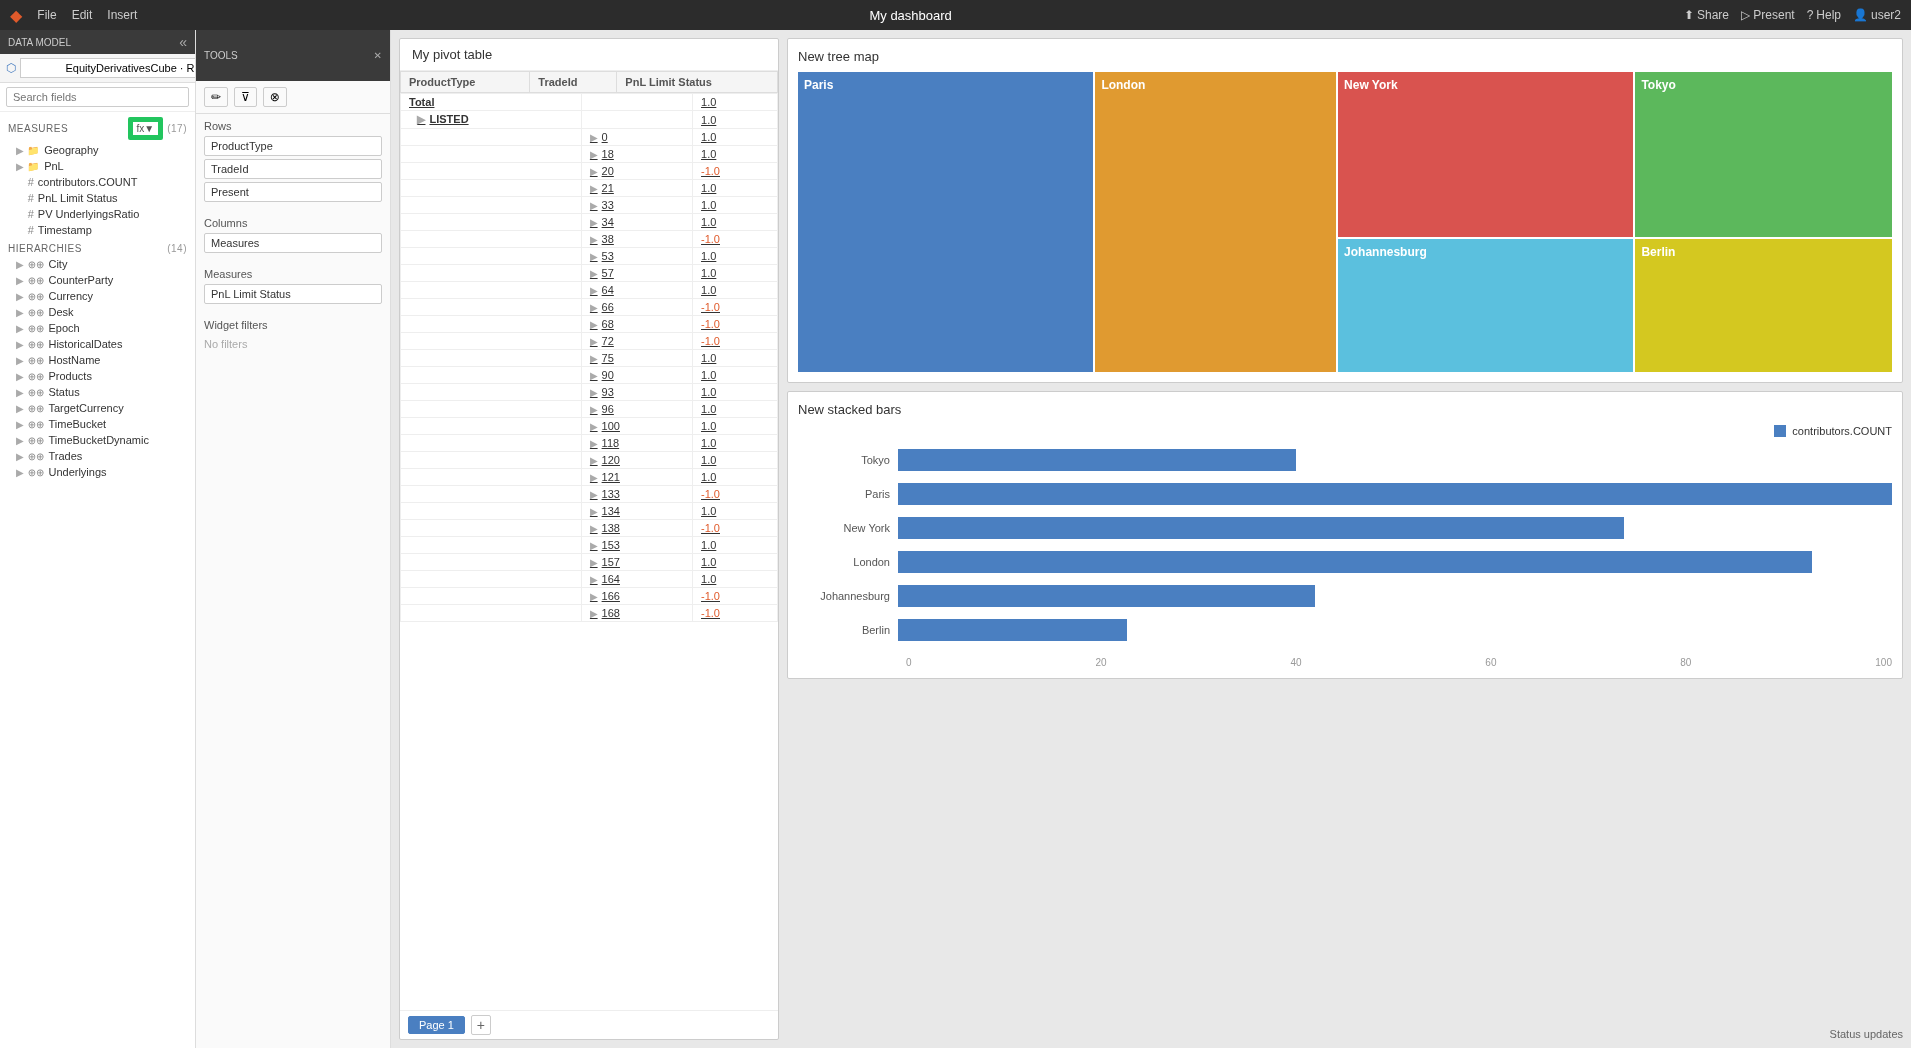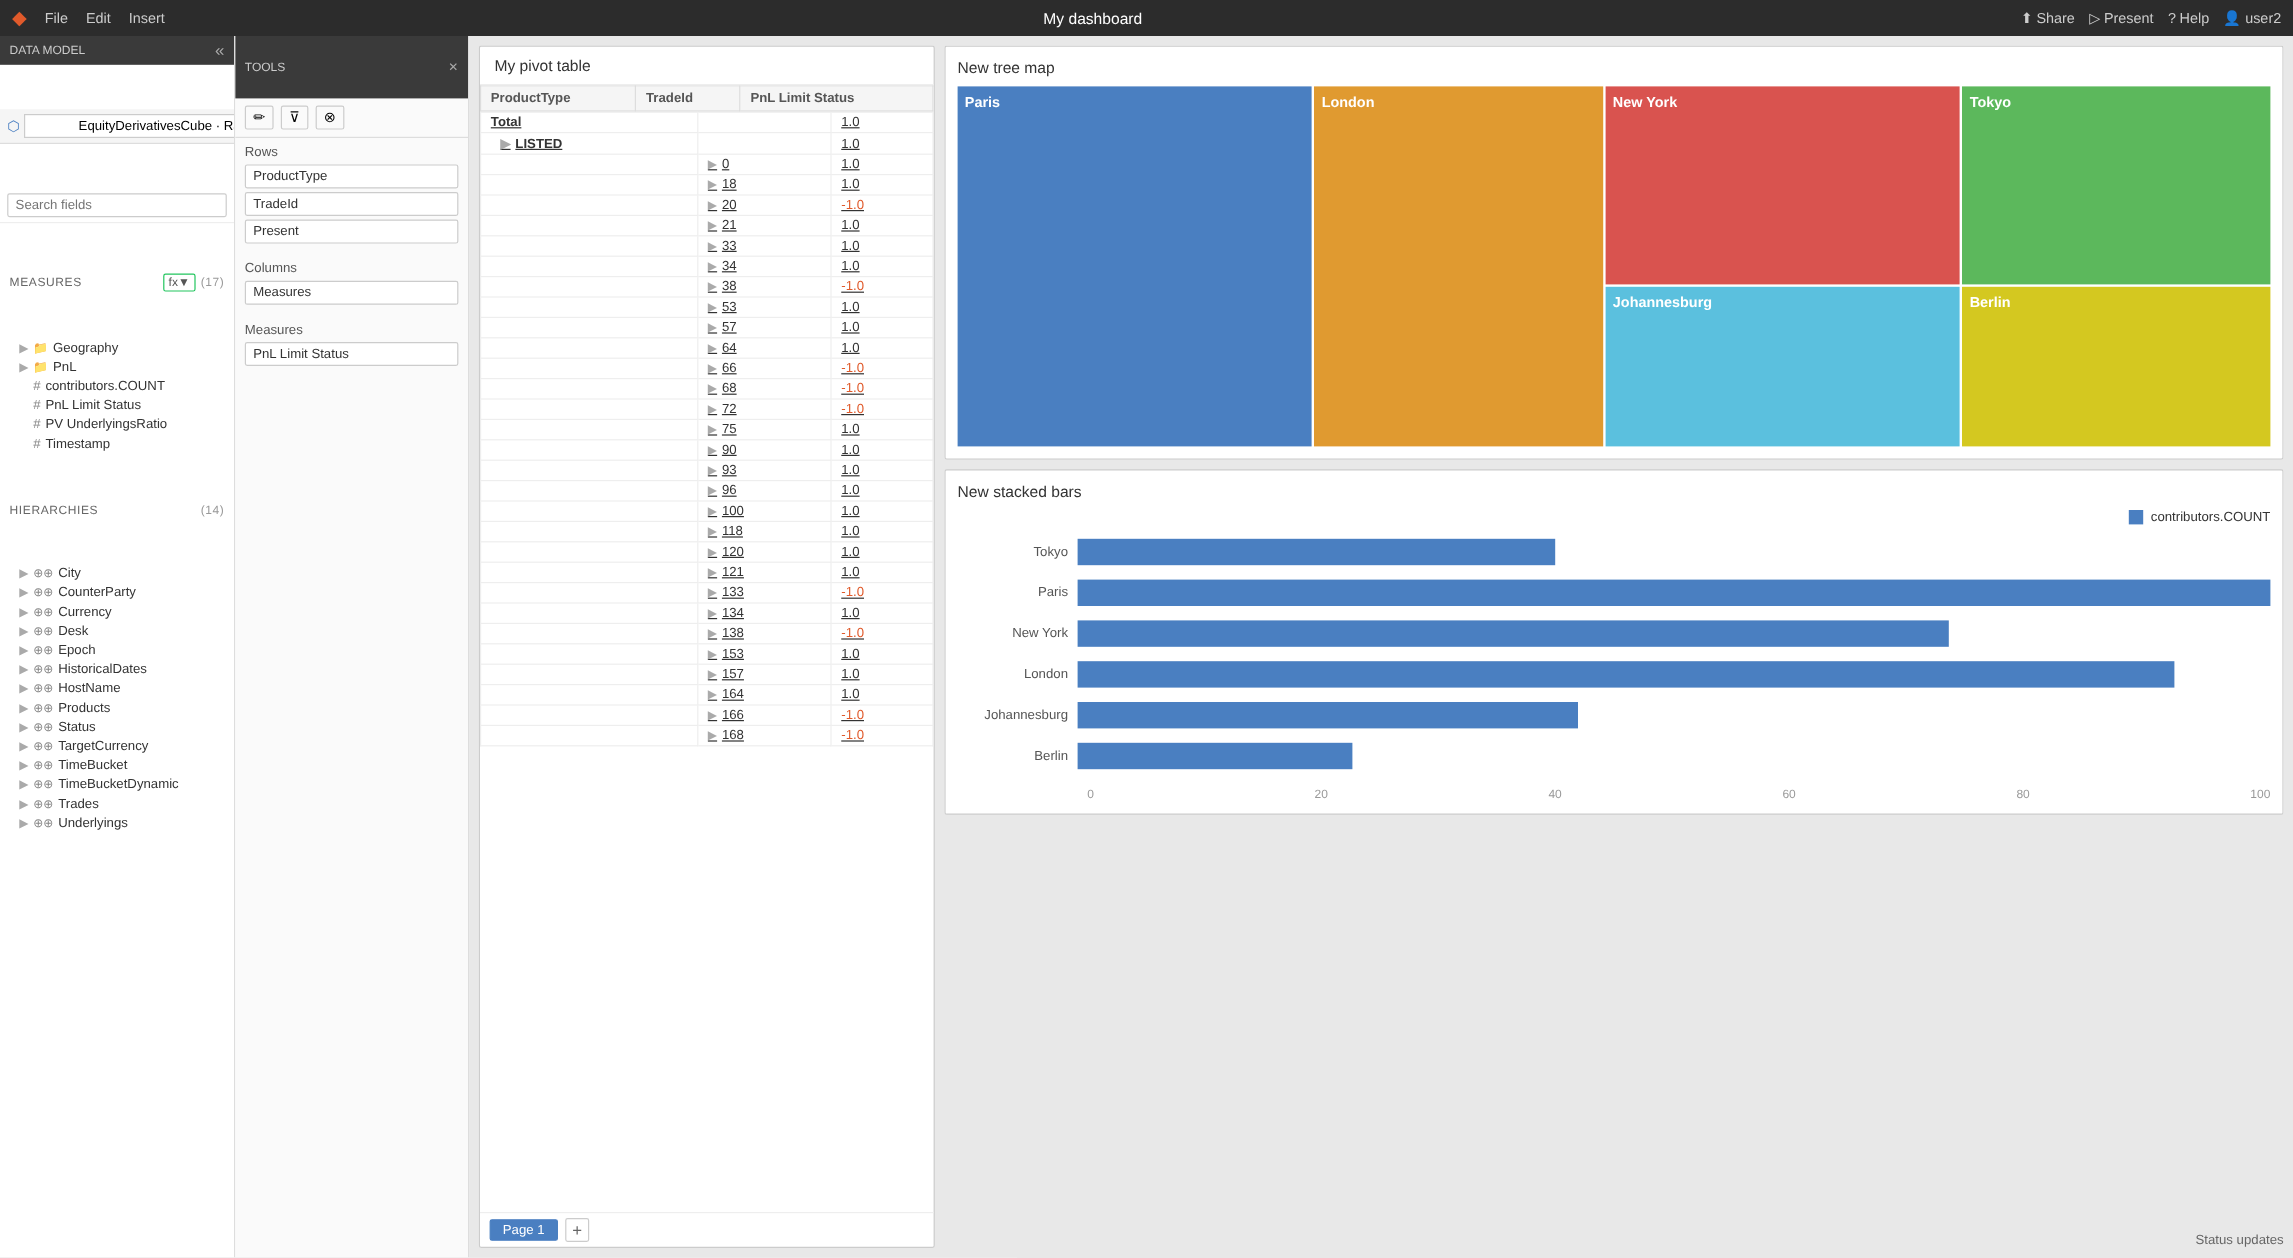--- a/index.html
+++ b/index.html
@@ -13,37 +13,37 @@
     .top-bar .logo { color: #e05a2b; font-size: 16px; margin-right: 15px; }
     .top-bar .menu-items { display: flex; gap: 15px; font-size: 12px; }
     .top-bar .title { flex: 1; text-align: center; color: #fff; font-size: 13px; }
     .top-bar .right-actions { display: flex; gap: 12px; align-items: center; font-size: 12px; color: #ccc; }
     .top-bar .right-actions span { display: flex; align-items: center; gap: 3px; cursor: pointer; }
 
     
     .main-layout { display: flex; height: calc(100vh - 30px); }
 
     
-    .left-panel { width: 196px; background: #fff; border-right: 1px solid #ddd; display: flex; flex-direction: column; overflow: hidden; gap: 37px; }
+    .left-panel { width: 196px; background: #fff; border-right: 1px solid #ddd; display: flex; flex-direction: column; overflow: hidden; }
     .left-panel-header { background: #3a3a3a; color: #ccc; font-size: 10px; padding: 4px 8px; display: flex; justify-content: space-between; align-items: center; }
     .left-panel-header .collapse-btn { cursor: pointer; color: #aaa; font-size: 14px; }
 
     .cube-selector { padding: 4px 6px; background: #f5f5f5; border-bottom: 1px solid #ddd; display: flex; align-items: center; gap: 4px; }
     .cube-selector select { flex: 1; font-size: 11px; border: 1px solid #ccc; background: #fff; padding: 2px 4px; }
 
     .search-fields { padding: 4px 6px; border-bottom: 1px solid #eee; }
     .search-fields input { width: 100%; padding: 3px 6px; border: 1px solid #ccc; font-size: 11px; border-radius: 2px; }
 
     .section-label {
       font-size: 10px; color: #666; padding: 5px 8px 2px 8px;
       display: flex; align-items: center; justify-content: space-between;
       text-transform: uppercase; letter-spacing: 0.5px;
     }
     .section-label .count { font-size: 10px; color: #999; }
-    .section-label .fx-btn { font-size: 10px; background: none; border: 1px solid #22c55e; padding: 1px 4px; cursor: pointer; border-radius: 2px; color: #555; }
+    .section-label .fx-btn { font-size: 10px; background: none; border: 5px solid #22c55e; padding: 1px 4px; cursor: pointer; border-radius: 2px; color: #555; }
 
     .tree-item { display: flex; align-items: center; padding: 2px 8px 2px 16px; cursor: pointer; font-size: 11px; }
     .tree-item .arrow { color: #aaa; margin-right: 4px; font-size: 10px; }
     .tree-item .icon { color: #4a7fc1; margin-right: 4px; font-size: 10px; }
     .tree-item .hash { color: #888; margin-right: 4px; font-size: 11px; }
 
     
     .tools-panel { width: 195px; background: #fafafa; border-right: 1px solid #ddd; display: flex; flex-direction: column; overflow: hidden; }
     .tools-header { background: #3a3a3a; color: #ccc; font-size: 10px; padding: 20px 8px; display: flex; justify-content: space-between; align-items: center; }
     .tools-header .close-btn { cursor: pointer; color: #aaa; }
@@ -271,20 +271,24 @@
     <div class="tools-section">
       <div class="tools-section-title">Columns</div>
       <div class="tools-drop-zone">Measures</div>
     </div>
 
     <div class="tools-section">
       <div class="tools-section-title">Measures</div>
       <div class="tools-drop-zone">PnL Limit Status</div>
     </div>
 
+    <div class="tools-section">
+      <div class="tools-section-title">Widget filters</div>
+      <div style="font-size:11px; color:#aaa; padding:3px 0;">No filters</div>
+    </div>
   </div>
 
   <div class="content-area">
     <div class="main-content">
 
       <div class="left-content">
         <div class="pivot-panel" style="flex:1; display:flex; flex-direction:column;">
           <div class="pivot-panel-title">My pivot table</div>
           <div style="flex:1; overflow:hidden; display:flex; flex-direction:column;">
             <table class="pivot-table" style="width:100%;">

